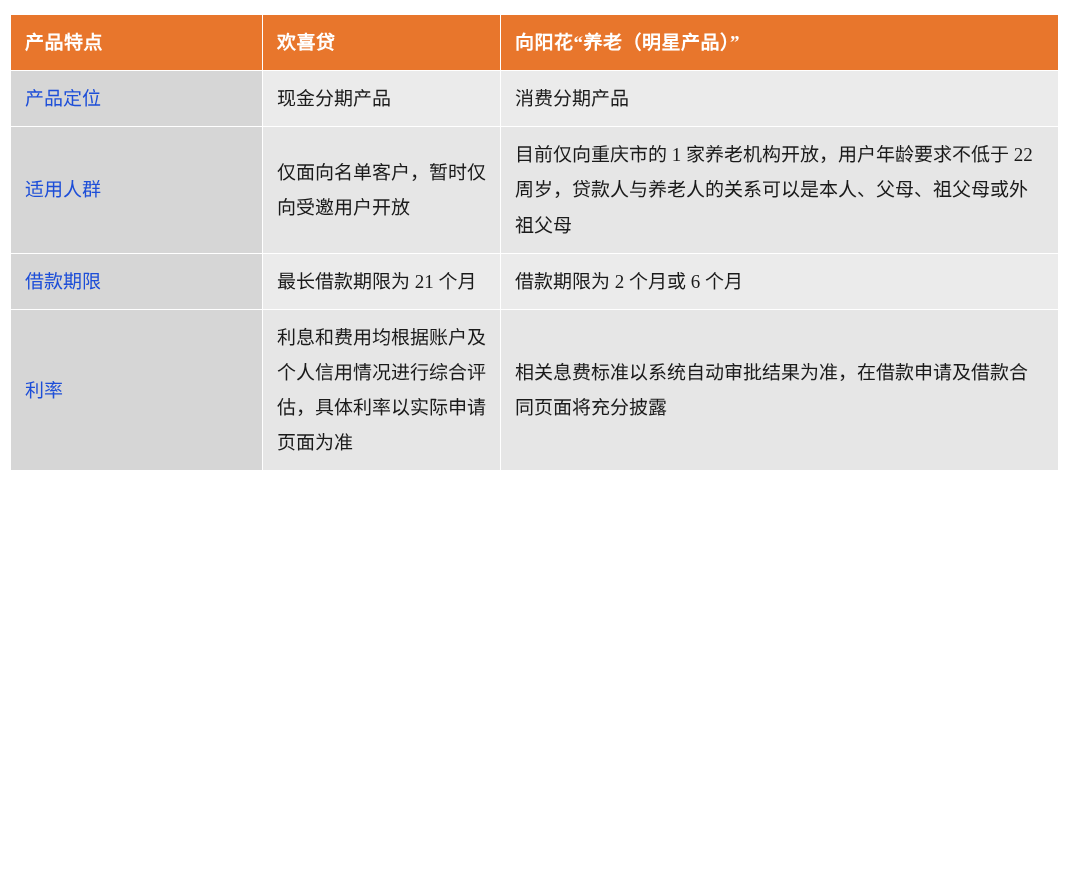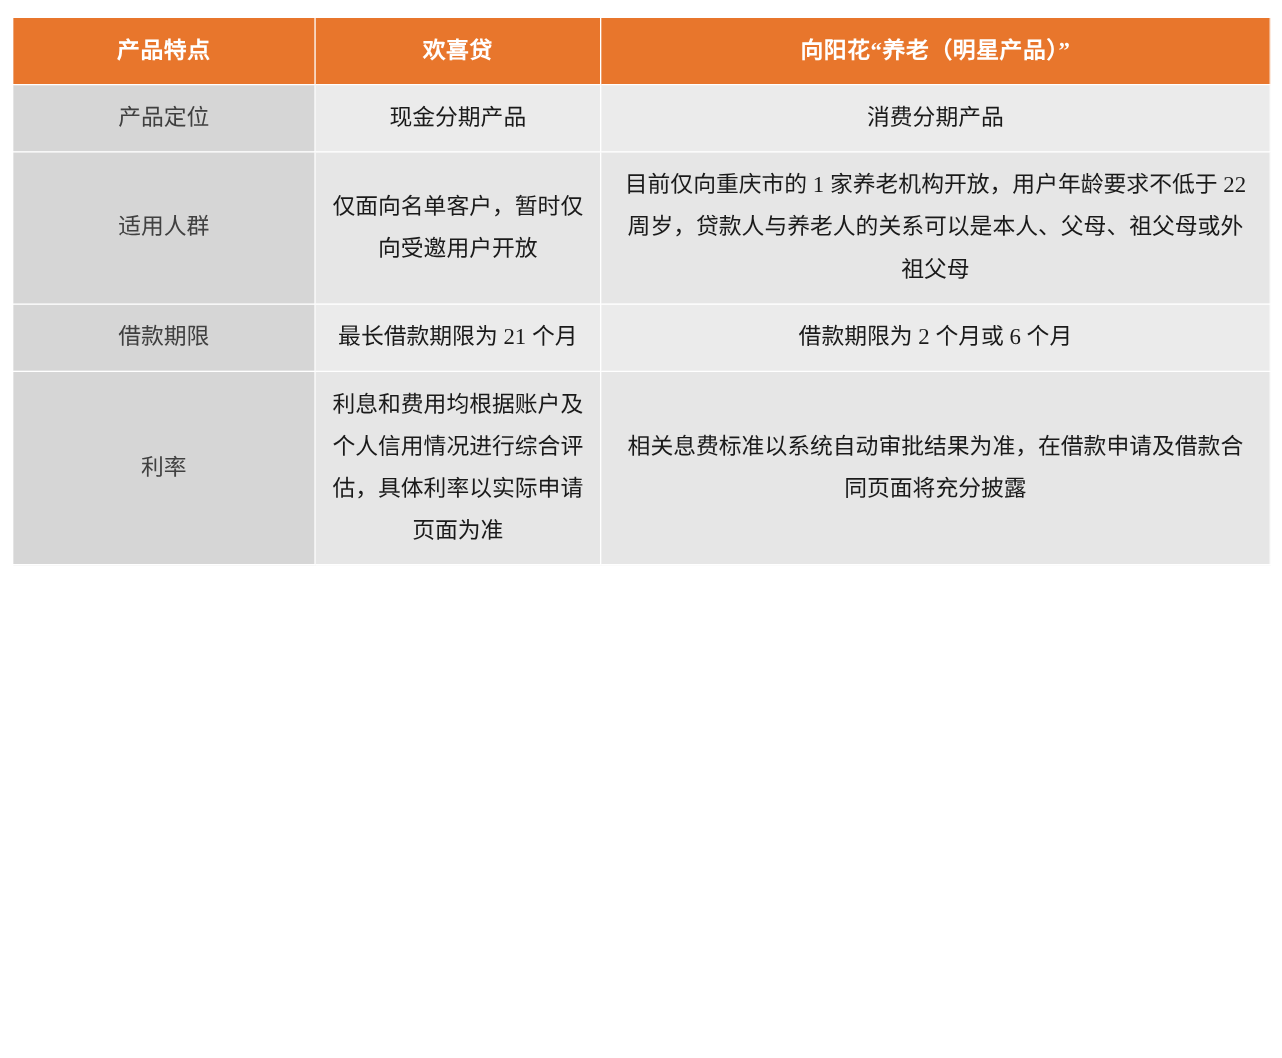--- a/index.html
+++ b/index.html
@@ -26,37 +26,37 @@
     table-layout: fixed;
   }
   table.compare col.c1 { width: 252px; }
   table.compare col.c2 { width: 238px; }
   table.compare col.c3 { width: 558px; }
 
   table.compare th,
   table.compare td {
     border: 1px solid #ffffff;
     vertical-align: middle;
-    text-align: center;
+    text-align: left;
     padding: 10px 14px;
     font-size: 19px;
     line-height: 1.85;
     word-break: break-all;
   }
   thead th {
     background: #e8762c;
     color: #ffffff;
     font-weight: bold;
     font-size: 20px;
     padding: 14px 10px;
     letter-spacing: 0.5px;
   }
   td.rowhead {
     background: #d5d5d5;
-    color: #404040;
+    color: #1d4ed8;
   }
   td.cell-a {
     background: #e9e9e9;
   }
   td.cell-b {
     background: #e9e9e9;
   }
   
   tr:nth-child(odd) td.rowhead { background: #d6d6d6; }
   tr:nth-child(even) td.rowhead { background: #d6d6d6; }

